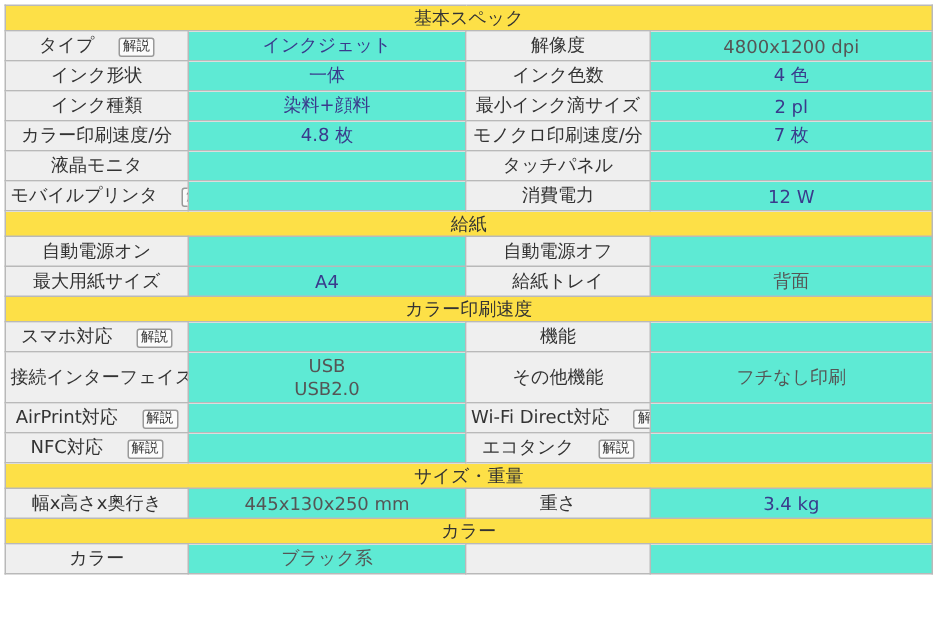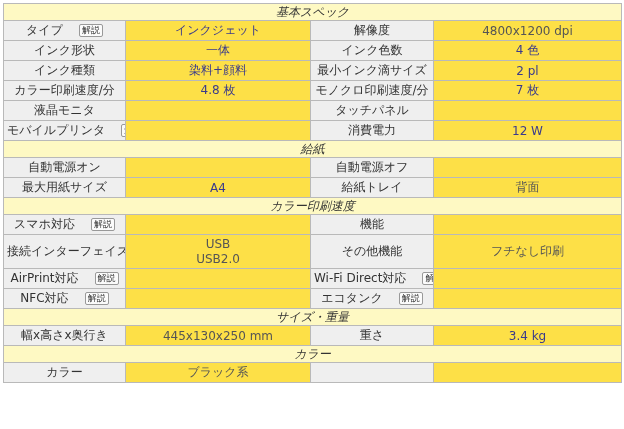--- a/index.html
+++ b/index.html
@@ -17,36 +17,35 @@
   }
   table.spec td, table.spec th{
     border:1px solid #b9b9b9;
     padding:0 3px;
     overflow:hidden;
     white-space:nowrap;
     text-align:center;
     vertical-align:middle;
   }
   th.section{
-    background:#fef9c3;
+    background:#fde047;
     color:#333;
     font-weight:normal;
     font-size:12px;
     height:16px;
     line-height:16px;
-    font-style:italic;
   }
   td.label{
     background:#efefef;
     color:#333;
     height:19px;
     line-height:15px;
   }
   td.value{
-    background:#fde047;
+    background:#5eead4;
     height:19px;
   }
   td.tall{height:33px;}
   .lnk{color:#3a3a8c;}
   .plain{color:#555;}
   .badge{
     display:inline-block;
     border:1px solid #999;
     background:#fbfbfb;
     color:#333;

